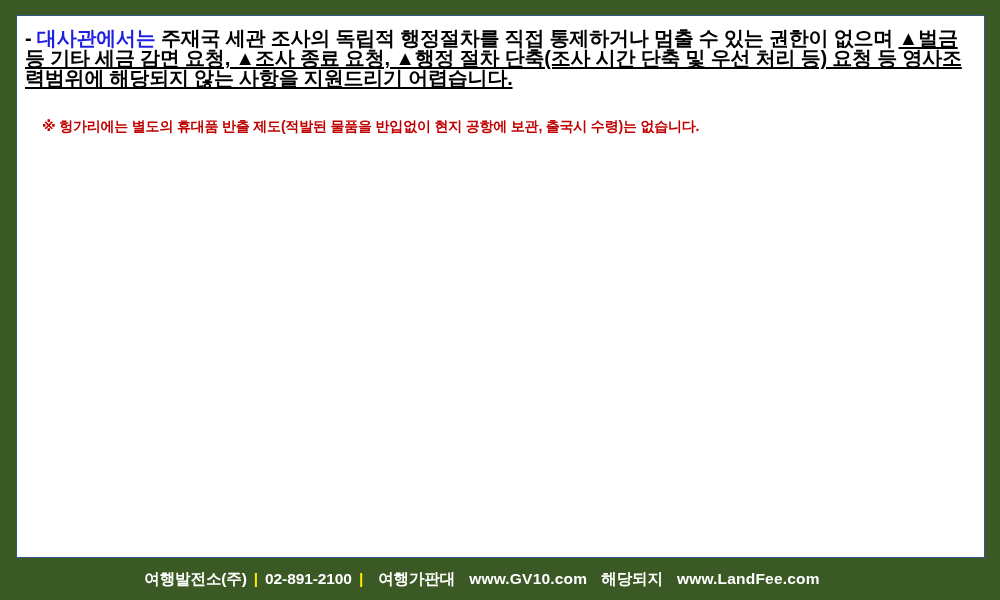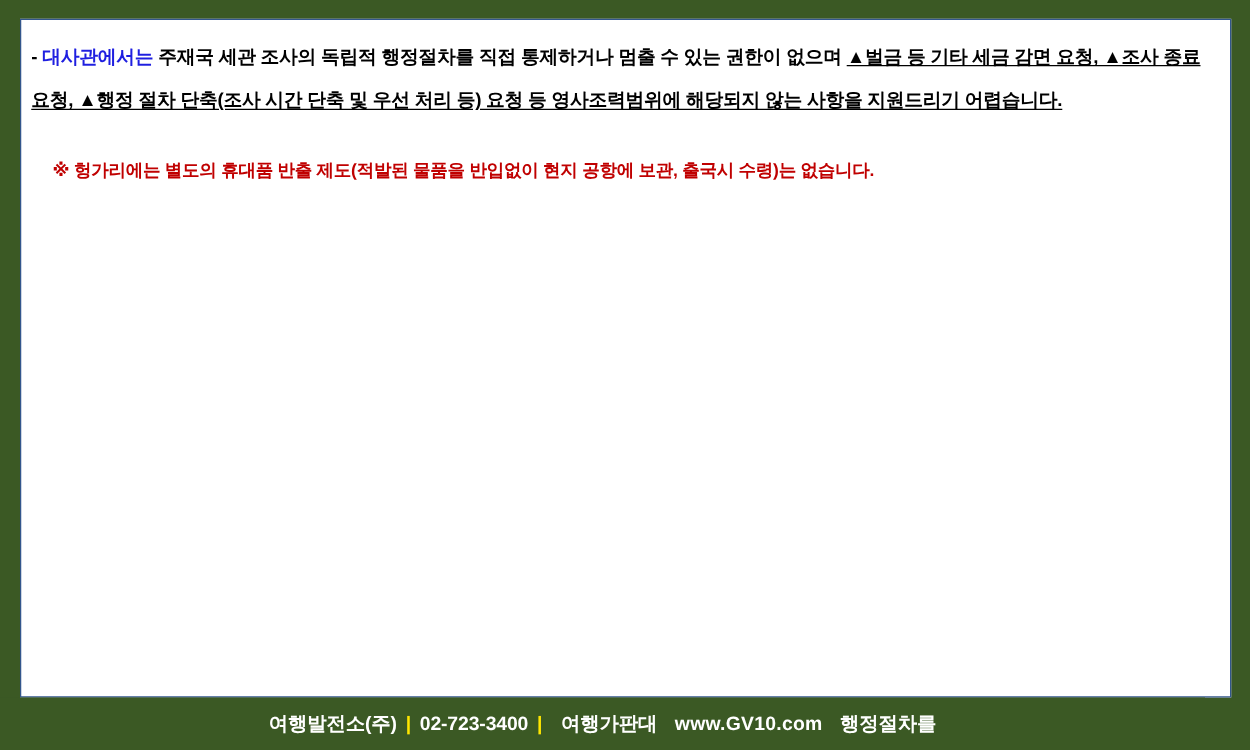--- a/index.html
+++ b/index.html
@@ -36,22 +36,22 @@
   }
 
   .body-copy {
     position: absolute;
     left: 8px;
     top: 12px;
     right: 8px;
   }
 
   .para {
-    font-size: 15px;
-    line-height: 35px;
+    font-size: 20px;
+    line-height: 20px;
     font-weight: bold;
     color: #000000;
     letter-spacing: -0.2px;
     margin: 0;
   }
 
   .para .dash {
     color: #000000;
     font-weight: bold;
   }
@@ -137,21 +137,22 @@
       </p>
 
     </div>
 
   </div>
 
   <div class="footer">
     <div class="footer-inner">
       <span class="seg">여행발전소(주)</span>
       <span class="sep">|</span>
-      <span class="seg">02-723-3400</span>
+      <span class="seg">02-891-2100</span>
       <span class="sep">|</span>
       <span class="seg gap-sm">여행가판대</span>
       <span class="seg url gap-md">www.GV10.com</span>
-      <span class="seg gap-md">행정절차를</span>
+      <span class="seg gap-md">해당되지</span>
+      <span class="seg url gap-md">www.LandFee.com</span>
     </div>
   </div>
 
 </div>
 
 </body></html>

